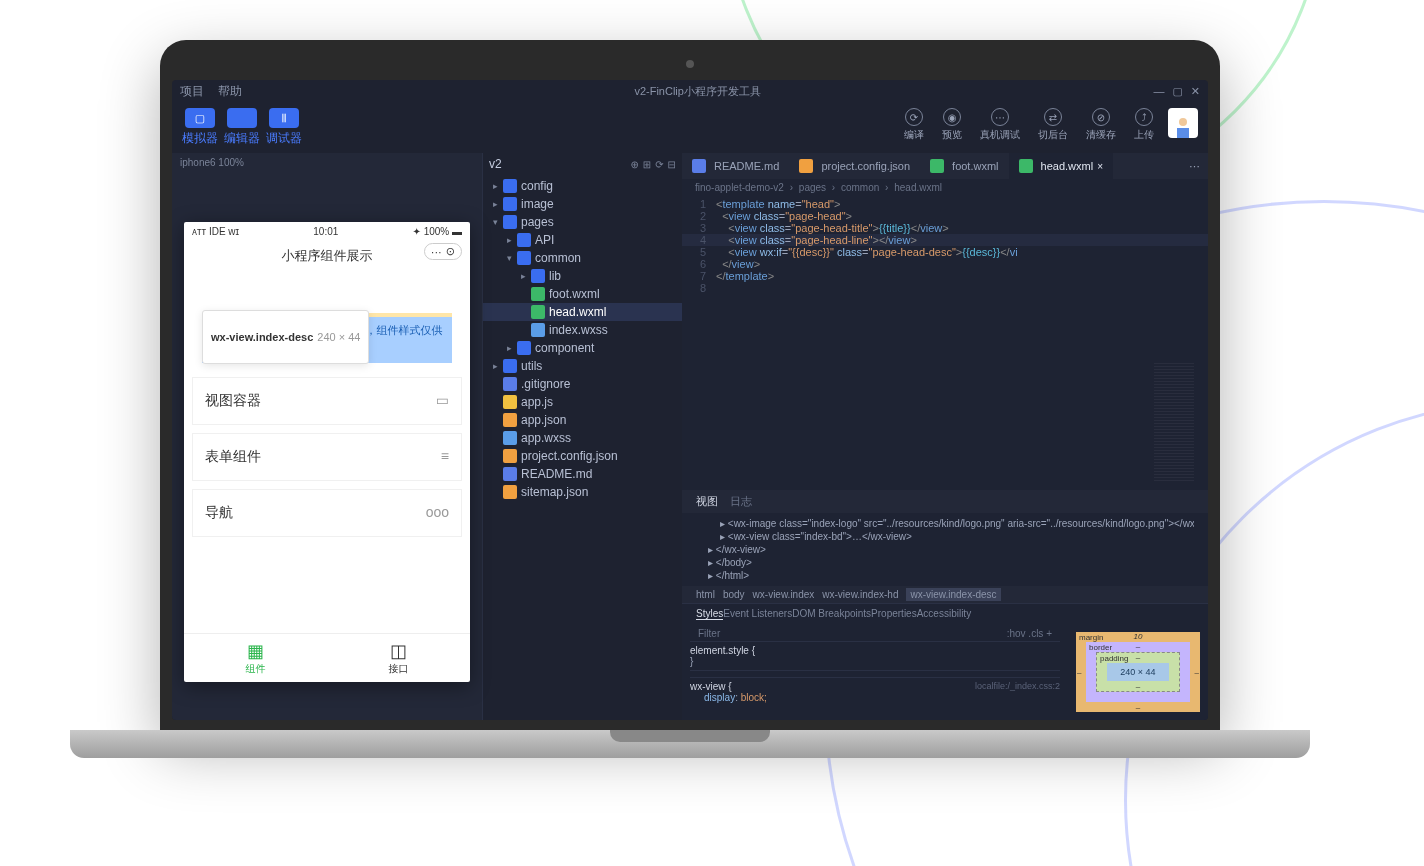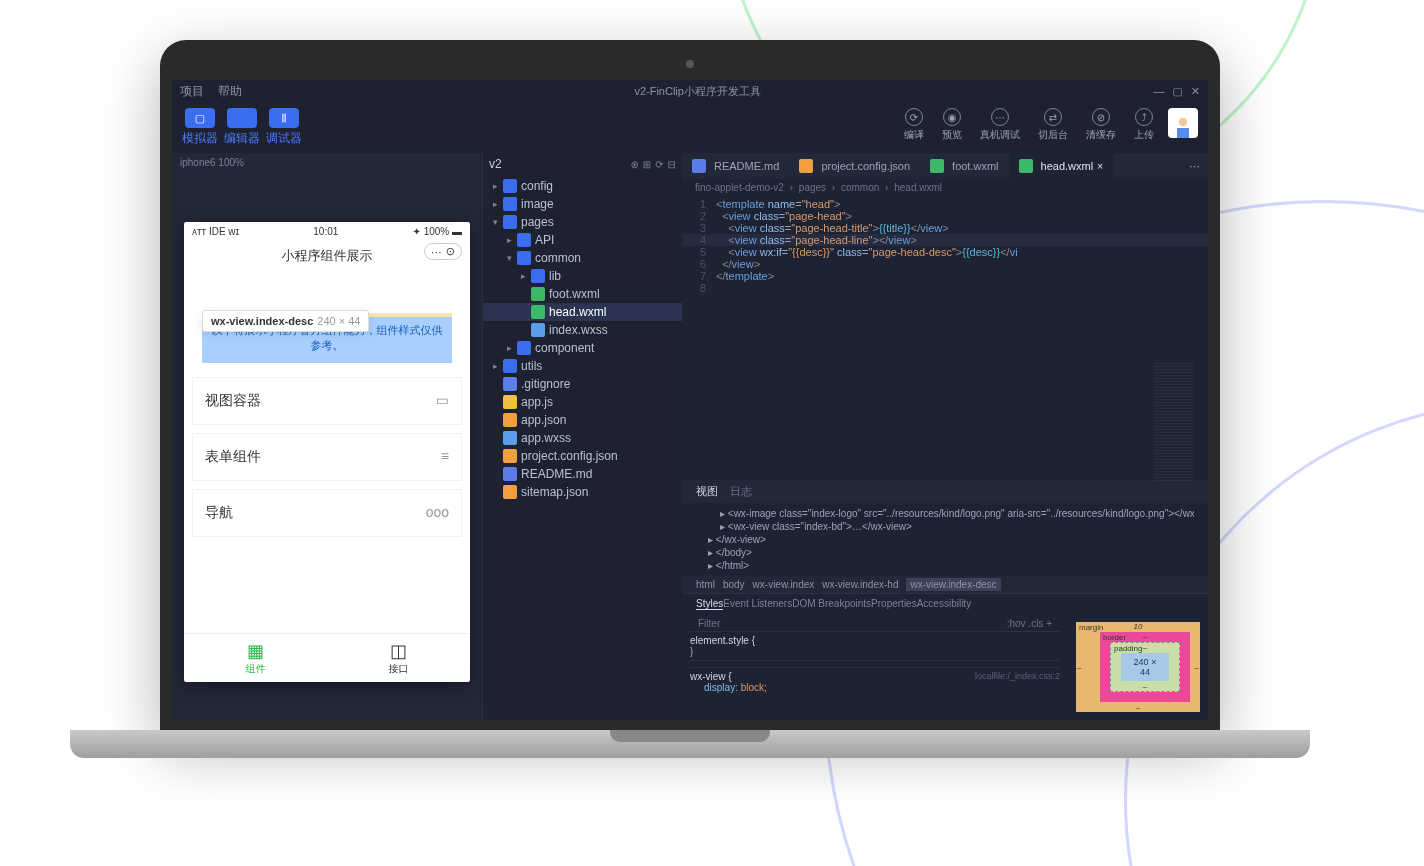--- a/index.html
+++ b/index.html
@@ -37,21 +37,21 @@
 
 .bodyrow { display: flex; flex: 1; min-height: 0; }
 
 
 .simcol { width: 310px; background: #232838; display: flex; flex-direction: column; }
 .simbar { font-size: 10px; color: #7a8398; padding: 4px 8px; }
 .phone { background: #fff; margin: 50px 12px 0; border-radius: 2px; color: #333; display: flex; flex-direction: column; height: 460px; box-shadow: 0 4px 20px rgba(0,0,0,.4); position: relative; }
 .status { display: flex; justify-content: space-between; padding: 4px 8px; font-size: 10px; }
 .apptitle { text-align: center; font-size: 13px; padding: 6px 0 10px; position: relative; }
 .capsule { position: absolute; right: 8px; top: 2px; border: 1px solid #ccc; border-radius: 12px; padding: 1px 6px; display: flex; gap: 4px; align-items: center; font-size: 11px; }
-.tooltip { position: absolute; background: #fff; border: 1px solid #ddd; border-radius: 3px; padding: 4px 8px; font-size: 11px; left: 18px; top: 88px; box-shadow: 0 2px 8px rgba(0,0,0,.1); z-index: 5; }
+.tooltip { position: absolute; background: #fff; border: 1px solid #ddd; border-radius: 3px; padding: 20px 8px; font-size: 11px; left: 18px; top: 88px; box-shadow: 0 2px 8px rgba(0,0,0,.1); z-index: 5; }
 .tooltip .dim { color: #999; margin-left: 4px; }
 .hilite { background: linear-gradient(#ffe6a8 0 4px, #a8cfff 4px 100%); color: #1a5fb4; margin: 38px 18px 14px; padding: 10px 8px; font-size: 11px; text-align: center; }
 .menuitem { display: flex; justify-content: space-between; align-items: flex-start; background: #fff; margin: 0 8px 8px; padding: 14px 12px; font-size: 14px; color: #333; border: 1px solid #f0f0f0; }
 .tabbar { margin-top: auto; display: flex; border-top: 1px solid #eee; }
 .tabbar > div { flex: 1; text-align: center; padding: 6px 0; font-size: 10px; }
 .tabbar .active { color: #2bb54c; }
 .tabico { font-size: 18px; display: block; }
 
 
 .treecol { width: 200px; background: #1e2230; border-left: 1px solid #2a3044; }
@@ -103,21 +103,21 @@
 .rules { flex: 1; font-family: Menlo, monospace; font-size: 10px; padding: 2px 8px; color: #9aa3b8; }
 .rules .filter { display: flex; padding: 2px 8px; color: #6a7388; font-size: 10px; }
 .rules .filter .r { margin-left: auto; }
 .rules .blk { border-top: 1px solid #2a3044; padding: 3px 0; }
 .rules .sel { color: #d0d5e2; }
 .rules .pr { padding-left: 14px; }
 .rules .pk { color: #8ab8e8; } .rules .pv { color: #d89a6a; }
 .rules .src { float: right; color: #5a6278; font-size: 9px; }
 .boxm { width: 140px; padding: 8px; }
 .bm-m { background: #e8b870; padding: 10px; font-size: 9px; color: #333; position: relative; }
-.bm-b { background: #ec4899; padding: 10px; position: relative; margin-left: 14px; }
+.bm-b { background: #c4b5fd; padding: 10px; position: relative; }
 .bm-p { background: #c8e0a8; padding: 10px; position: relative; border: 1px dashed #888; }
 .bm-c { background: #a8c8e8; padding: 4px 8px; text-align: center; font-size: 9px; color: #1a3a5a; }
 .bm-lbl { position: absolute; top: 1px; left: 3px; font-size: 8px; }
 .bm-v { position: absolute; font-size: 8px; font-style: italic; }
 .bm-v.t { top: 0; left: 50%; transform: translateX(-50%); }
 .bm-v.r { right: 1px; top: 50%; transform: translateY(-50%); }
 .bm-v.b { bottom: 0; left: 50%; transform: translateX(-50%); }
 .bm-v.l { left: 1px; top: 50%; transform: translateY(-50%); }
 </style>
 </head>

